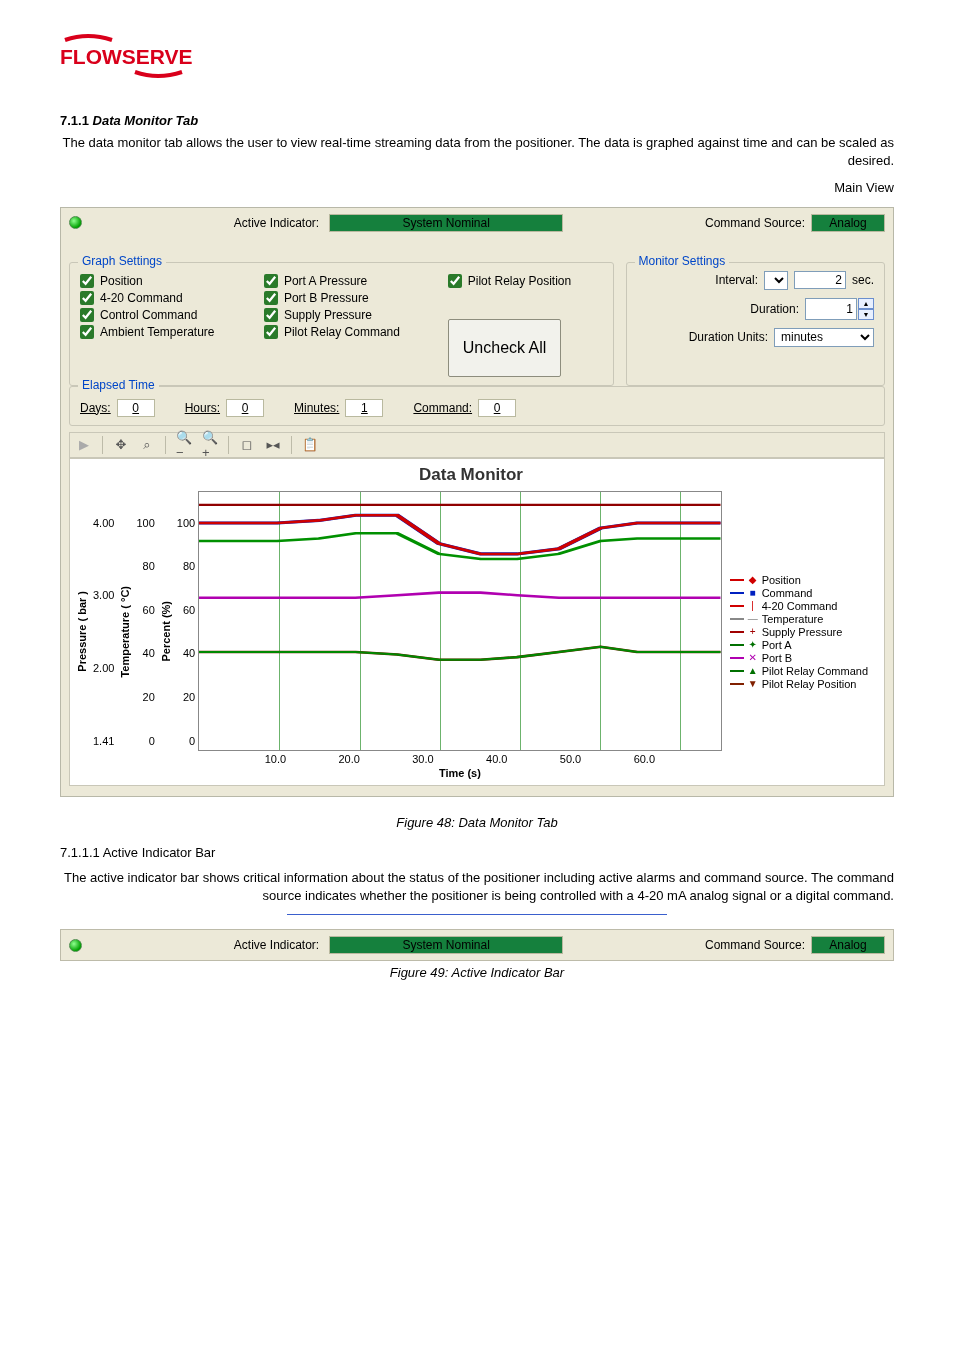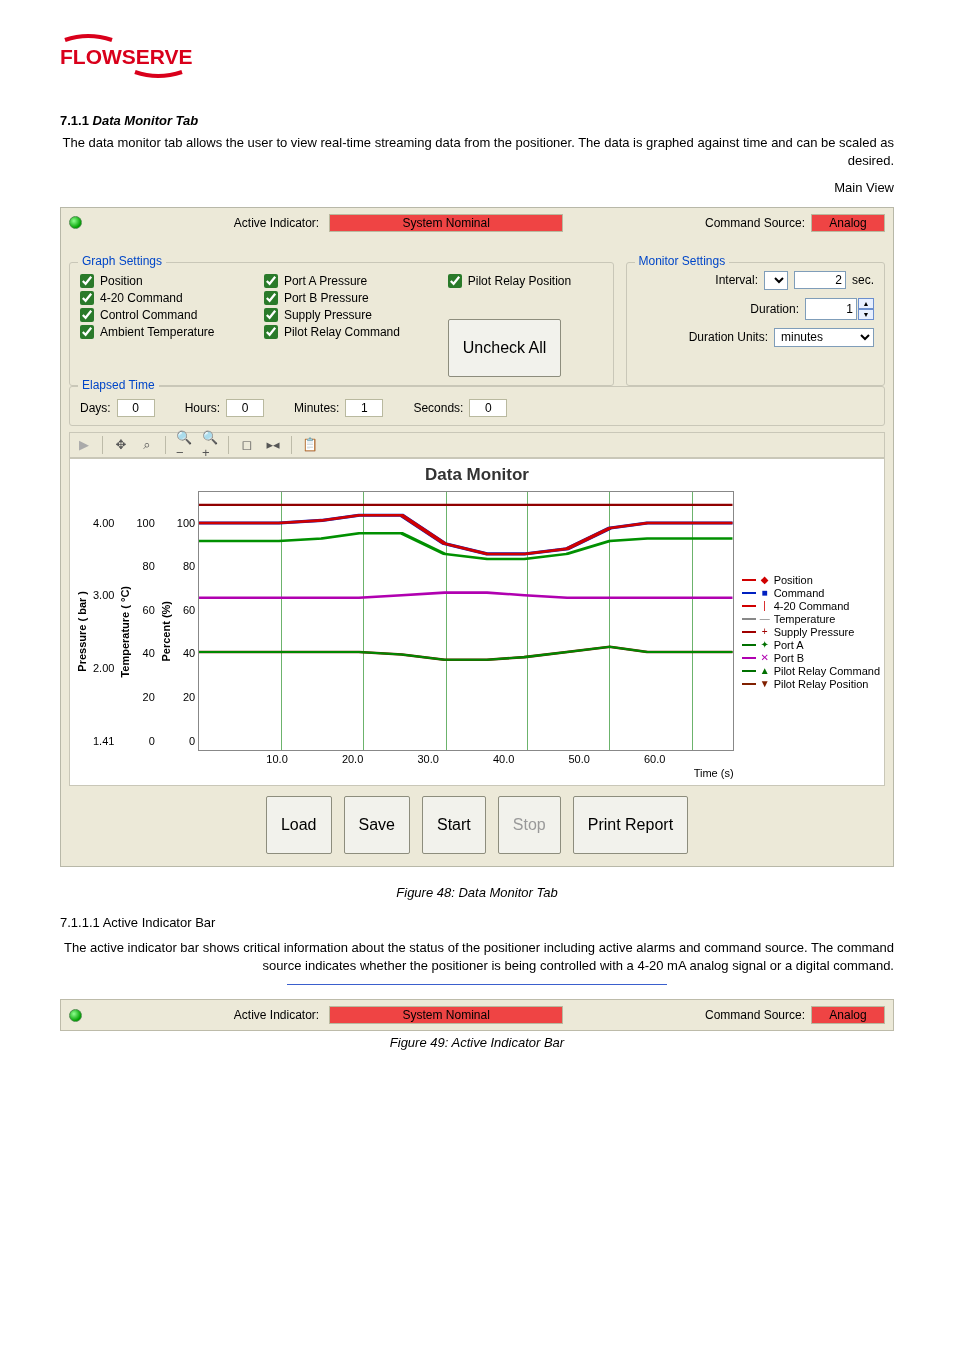--- a/index.html
+++ b/index.html
@@ -29,21 +29,21 @@
   }
   .row { display: flex; align-items: center; }
   .dot {
     width: 11px; height: 11px; border-radius: 50%;
     background: radial-gradient(circle at 35% 35%, #8fff8f 0%, #00a000 70%);
     border: 1px solid #4d8d4d;
     margin-right: 10px;
   }
   .lbl { font-size: 12px; }
   .ro-box {
-    background: #ef4444;
+    background: #15803d;
     border: 1px solid #b9b99f;
     padding: 1px 6px;
     font-size: 12px;
     min-width: 80px;
     display: inline-block;
     text-align: center;
   }
   .gbox {
     border: 1px solid #c9c7b8;
     border-radius: 3px;
@@ -106,21 +106,21 @@
     display: flex;
     align-items: center;
     gap: 10px;
     margin-top: 6px;
   }
   .tsep { width:1px; height:18px; background:#bdbba9; }
   .ticon { width:16px; height:16px; display:inline-flex; align-items:center; justify-content:center; color:#555; font-size:13px; cursor:pointer; }
   .chart {
     background: #fff;
     border: 1px solid #c9c7b8;
-    padding: 6px 4px 6px 4px;
+    padding: 6px 16px 6px 4px;
   }
   .chart-title { text-align:center; font-weight:bold; font-size:17px; color:#333; }
   .chart-body { display:flex; align-items:center; }
   .ylabel {
     writing-mode: vertical-rl;
     transform: rotate(180deg);
     font-size:11px;
     font-weight:bold;
     padding: 0 2px;
   }
@@ -133,32 +133,32 @@
     margin-top:6px;
   }
   .grid-v { position:absolute; top:0; bottom:0; width:1px; background:#6cb36c; }
   .legend {
     font-size:11px; margin-left:8px;
   }
   .legend div { display:flex; align-items:center; gap:4px; white-space:nowrap; margin:1px 0; }
   .sw { width:14px; height:2px; display:inline-block; }
   .mk { font-size:10px; width:10px; text-align:center; }
   .xaxis { display:flex; justify-content:space-between; font-size:11px; margin:2px 8px 0 8px; }
-  .xlabel { text-align:right; font-size:11px; font-weight:normal; margin-top:2px; }
+  .xlabel { text-align:center; font-size:11px; font-weight:bold; margin-top:2px; }
   .bottom-btns { display:flex; justify-content:center; gap:12px; padding:10px 6px 2px 6px; }
   .fig-cap { font-style: italic; text-align:center; margin: 4px 0 14px 0; font-size:13px; }
   hr.sep { margin: 8px auto 14px auto; width: 380px; border:none; border-top:1px solid #3a5fcd; }
   .small-panel {
     background:#ece9d8; border:1px solid #bdbba9;
     padding:6px 8px;
   }
   .header-row { display:flex; align-items:center; }
   .spacer { flex:1; }
   .elapsed-row { display:flex; gap:30px; align-items:center; margin-top:4px; }
-  .el-item { display:flex; gap:6px; align-items:center; font-size:12px; }
+  .el-item { display:flex; gap:6px; align-items:center; font-size:12px;text-decoration:underline; }
   .num-box { background:#fff; border:1px solid #b9b99f; width:32px; text-align:center; font-size:12px; padding:1px 2px; }
   svg.series { position:absolute; top:0; left:0; width:100%; height:100%; }
 </style>
 </head>
 <body>
 
 <div class="page">
 
   <div class="logo">
     <svg width="160" height="50" viewBox="0 0 160 50">
@@ -279,21 +279,21 @@
           </div>
         <div class="el-item">
             <span>Hours:</span>
             <span class="num-box">0</span>
           </div>
         <div class="el-item">
             <span>Minutes:</span>
             <span class="num-box">1</span>
           </div>
         <div class="el-item">
-            <span>Seconds:</span>
+            <span>Command:</span>
             <span class="num-box">0</span>
           </div>
       </div>
     </div>
 
     <div class="toolbar">
       <span class="ticon" style="color:#aaa">▶</span>
       <span class="tsep"></span>
       <span class="ticon">✥</span>
       <span class="ticon">⌕</span>
@@ -417,27 +417,20 @@
             </div>
           <div>
               <span class="sw" style="background:#802000"></span>
               <span class="mk" style="color:#802000">▼</span>
               <span>Pilot Relay Position</span>
             </div>
         </div>
       </div>
     </div>
 
-    <div class="bottom-btns">
-      <button class="btn">Load</button>
-      <button class="btn">Save</button>
-      <button class="btn">Start</button>
-      <button class="btn" disabled="">Stop</button>
-      <button class="btn">Print Report</button>
-    </div>
   </div>
 
   <div class="fig-cap">Figure 48: Data Monitor Tab</div>
 
   <p class="section-text-b">
     <span>7.1.1.1</span>
     <span>Active Indicator Bar</span>
   </p>
   <p class="section-text">The active indicator bar shows critical information about the status of the positioner including active alarms and command source. The command source indicates whether the positioner is being controlled with a 4-20 mA analog signal or a digital command.</p>
 

